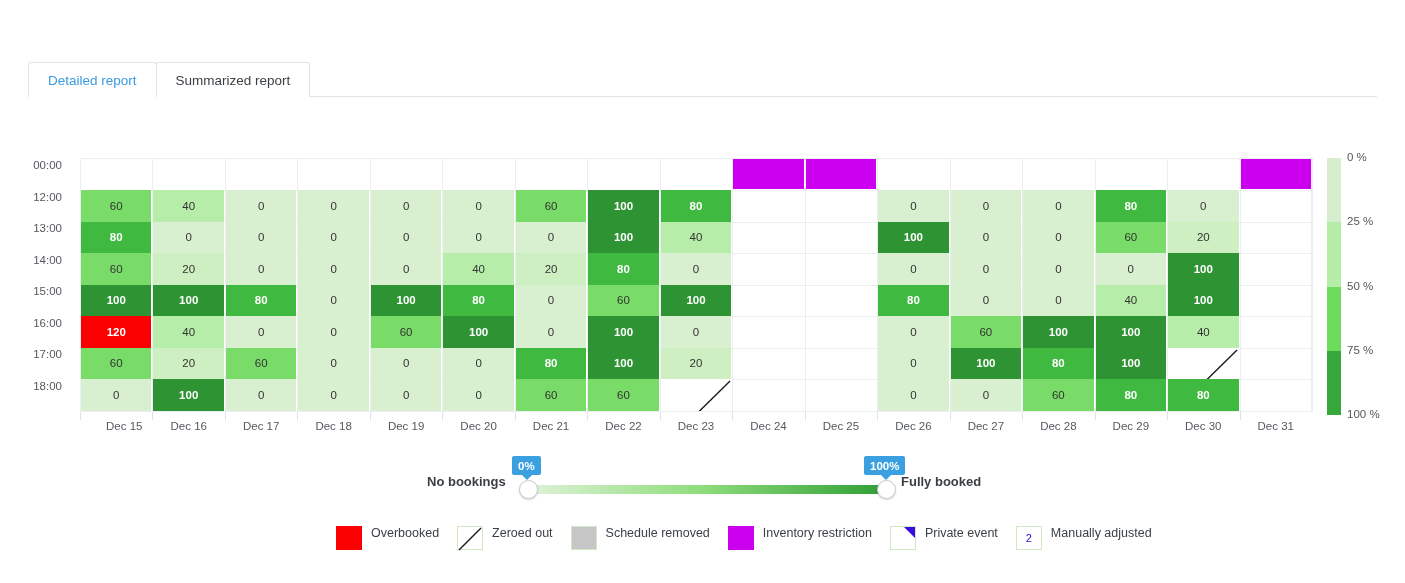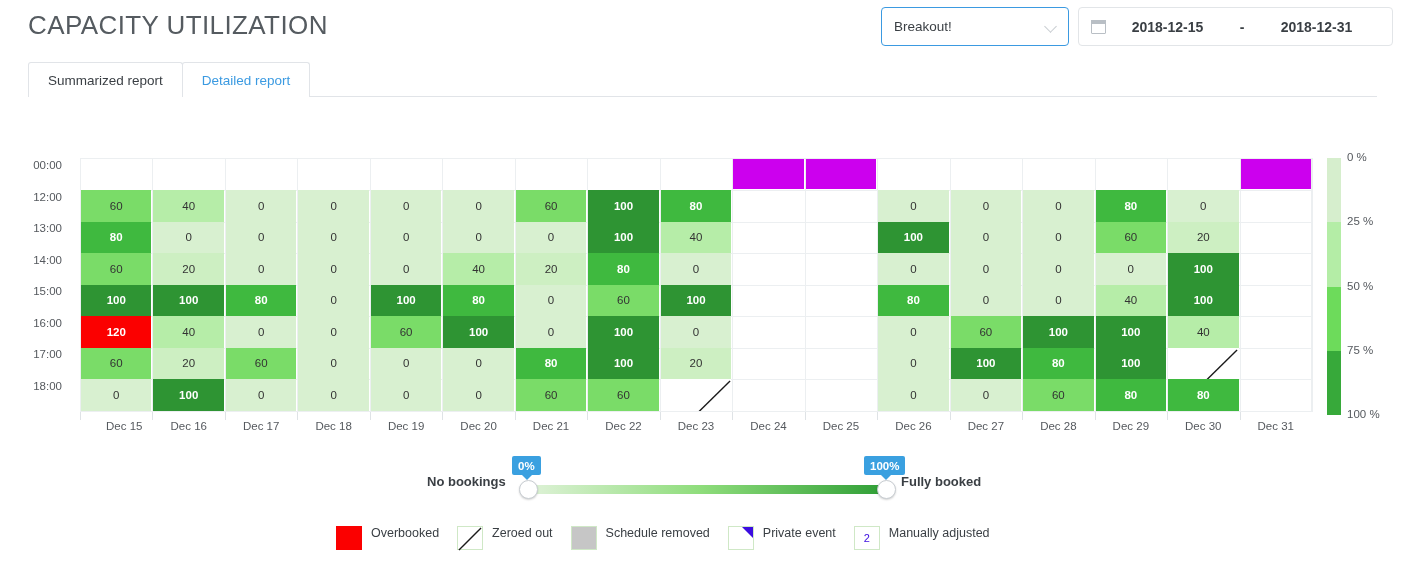--- a/index.html
+++ b/index.html
@@ -158,46 +158,28 @@
     background: #fff; border: 1px solid #cfe8c6;
     display: flex; align-items: center; justify-content: center;
     font-size: 11px; color: #3b0ce0; font-weight: normal;
   }
 </style>
 </head>
 <body>
 
 <div id="app">
 
-  <div class="header">
-    <div class="page-title">CAPACITY UTILIZATION</div>
-
-    <div class="ctl-select">
-      <span class="sel-text">Breakout!</span>
-      <span class="chev"></span>
-    </div>
-
-    <div class="ctl-date">
-      <span class="cal-icon">
-        <span class="c-body"></span>
-          <span class="c-top"></span>
-      </span>
-      <span class="date-a">2018-12-15</span>
-      <span class="date-sep">-</span>
-      <span class="date-b">2018-12-31</span>
-    </div>
-  </div>
 
   <div class="tabs-underline"></div>
   <div class="tabs">
+    <div class="tab active">
+      <span>Detailed report</span>
+    </div>
     <div class="tab">
       <span>Summarized report</span>
-    </div>
-    <div class="tab active">
-      <span>Detailed report</span>
     </div>
   </div>
 
   <div class="chart">
     <div class="ylabels" id="ylabels">
         <div class="ylab" style="top: 8.5px;">00:00</div>
         <div class="ylab" style="top: 40.75px;">12:00</div>
         <div class="ylab" style="top: 72.25px;">13:00</div>
         <div class="ylab" style="top: 103.75px;">14:00</div>
         <div class="ylab" style="top: 135.25px;">15:00</div>
@@ -432,20 +414,24 @@
             <line x1="4" y1="96" x2="96" y2="4" stroke="#1a1a1a" vector-effect="non-scaling-stroke" stroke-width="1.4"></line>
           </svg>
         </div>
         <span class="lg-text">Zeroed out</span>
       </div>
       <div class="lg-item">
         <div class="lg-swatch sw-removed"></div>
         <span class="lg-text">Schedule removed</span>
       </div>
       <div class="lg-item">
+        <div class="lg-swatch sw-inventory"></div>
+        <span class="lg-text">Inventory restriction</span>
+      </div>
+      <div class="lg-item">
         <div class="lg-swatch sw-private">
           <span class="tri"></span>
         </div>
         <span class="lg-text">Private event</span>
       </div>
       <div class="lg-item">
         <div class="lg-swatch sw-manual">2</div>
         <span class="lg-text">Manually adjusted</span>
       </div>
     </div>

